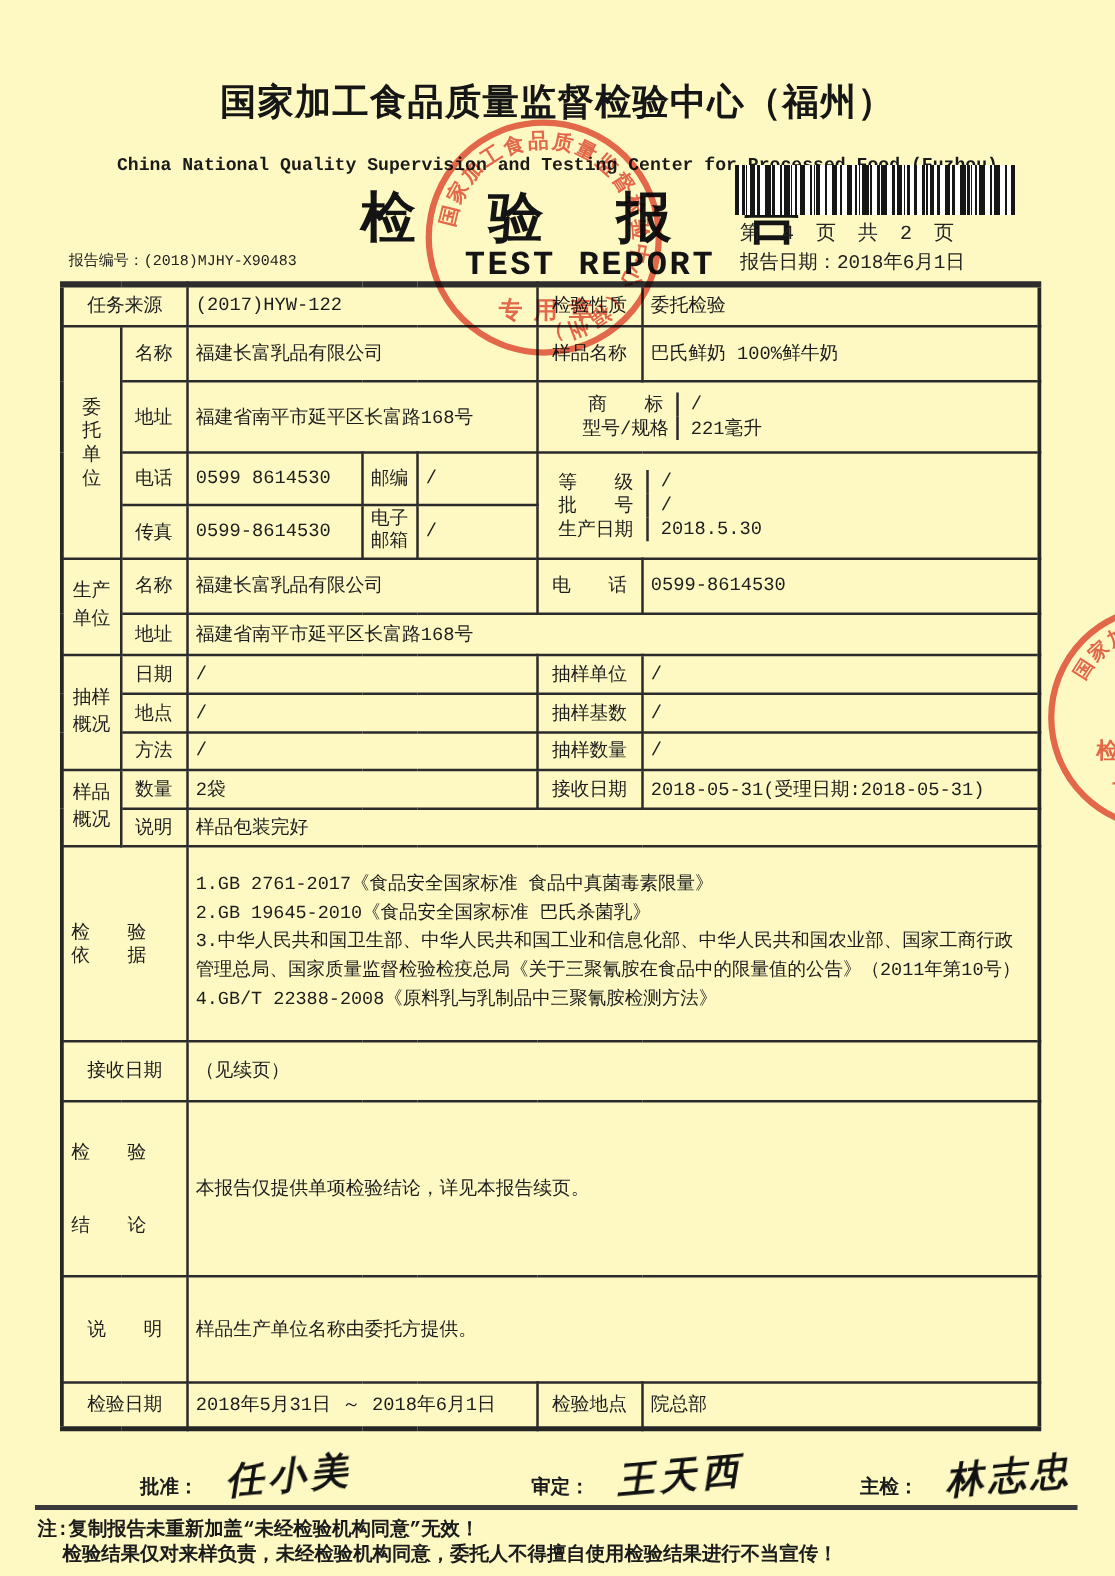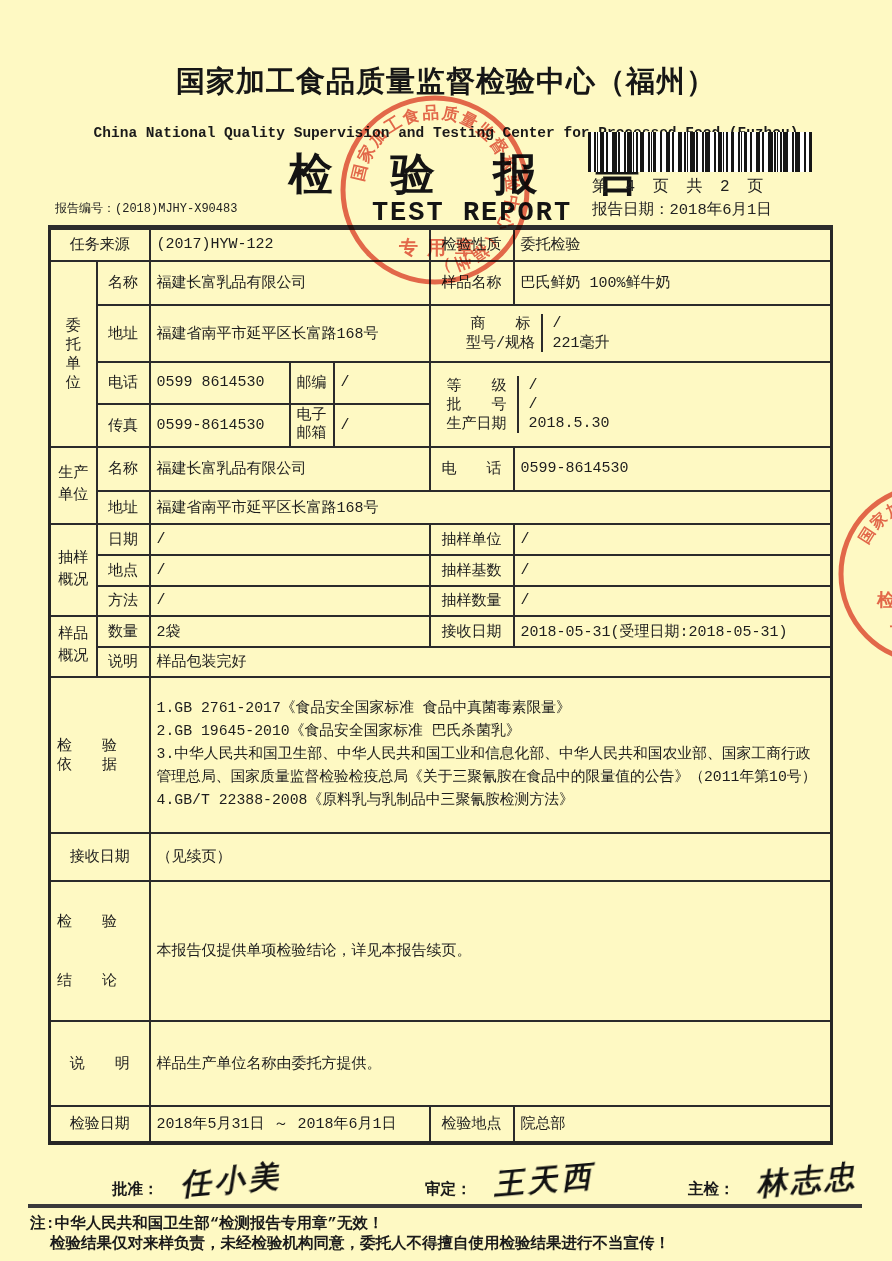--- a/index.html
+++ b/index.html
@@ -236,21 +236,21 @@
       <span>审定：</span>
       <span class="sig">王天西</span>
     </div>
     <div class="siggroup sg3">
       <span>主检：</span>
       <span class="sig">林志忠</span>
     </div>
   </div>
 
   <div class="rule"></div>
-  <div class="note1">注:中华人民共和国卫生部“检测报告专用章”无效！</div>
+  <div class="note1">注:复制报告未重新加盖“未经检验机构同意”无效！</div>
   <div class="note2">检验结果仅对来样负责，未经检验机构同意，委托人不得擅自使用检验结果进行不当宣传！</div>
 
   <svg class="stamp stamp1" width="204" height="204" viewBox="0 0 204 204">
     <defs>
       <path id="ring1" d="M 102,102 m -72,0 a 72,72 0 1,1 144,0 a 72,72 0 1,1 -144,0"></path>
     </defs>
     <circle cx="102" cy="102" r="92" fill="none" stroke="#dc4437" stroke-width="5"></circle>
     <text font-size="16.5" fill="#dc4437" font-weight="bold" letter-spacing="2">
       <textPath href="#ring1" startOffset="8">国家加工食品质量监督检验中心（福州）</textPath>
     </text>

